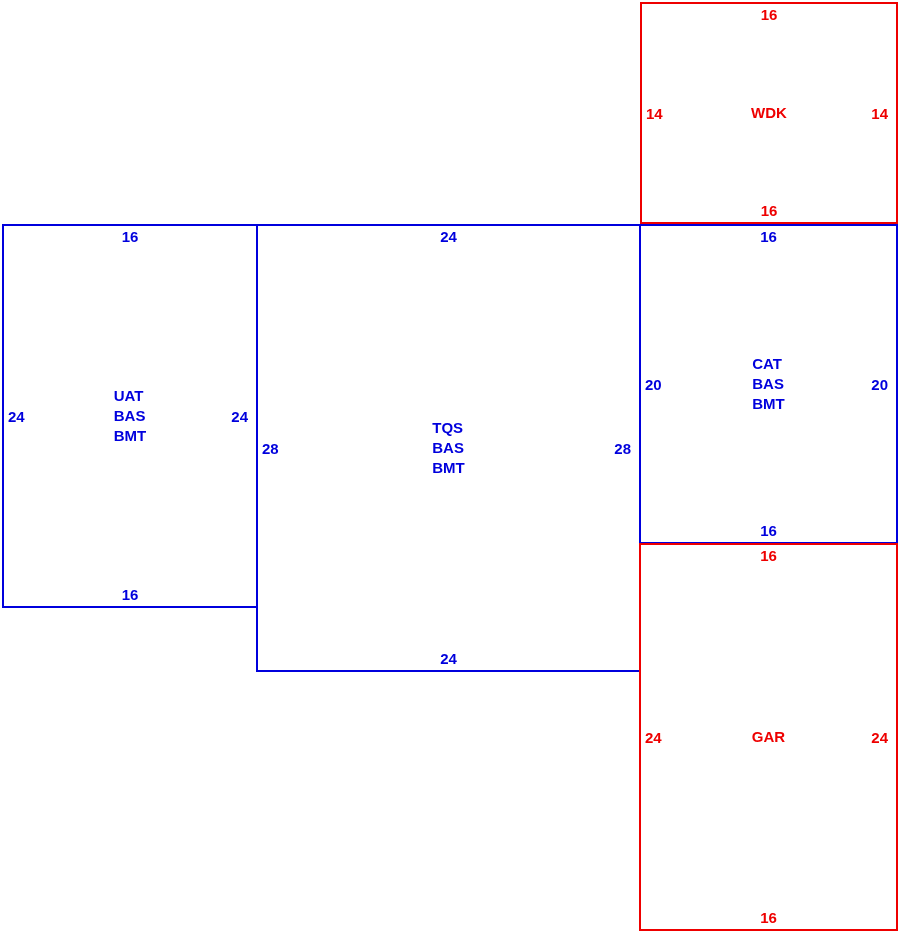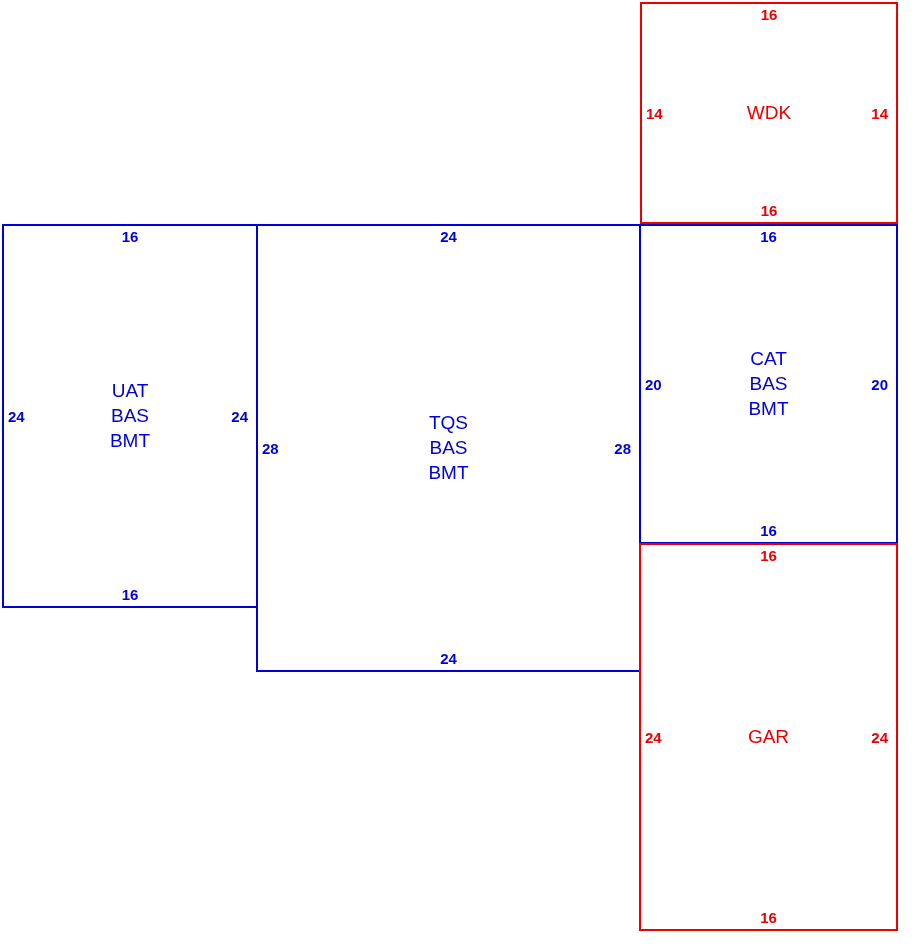--- a/index.html
+++ b/index.html
@@ -38,25 +38,25 @@
   .dim.top    { top: 3px;    left: 50%; transform: translateX(-50%); }
   .dim.bottom { bottom: 4px; left: 50%; transform: translateX(-50%); }
   .dim.left   { left: 4px;   top: 50%;  transform: translateY(-50%); }
   .dim.right  { right: 8px;  top: 50%;  transform: translateY(-50%); }
 
   .room-label {
     position: absolute;
     left: 50%;
     top: 50%;
     transform: translate(-50%, -50%);
-    text-align: center;
+    text-align: left;
     white-space: pre-line;
     line-height: 1.32;
-    font-weight: normal;
-    font-size: 19px;
+    font-weight: bold;
+    font-size: 15px;
   }
 
   
   #room-wdk { left: 640px; top: 2px;   width: 258px; height: 222px; }
   #room-uat { left: 2px;   top: 224px; width: 256px; height: 384px; }
   #room-tqs { left: 256px; top: 224px; width: 385px; height: 448px; }
   #room-cat { left: 639px; top: 224px; width: 259px; height: 320px; }
   #room-gar { left: 639px; top: 543px; width: 259px; height: 388px; }
 </style>
 </head>

